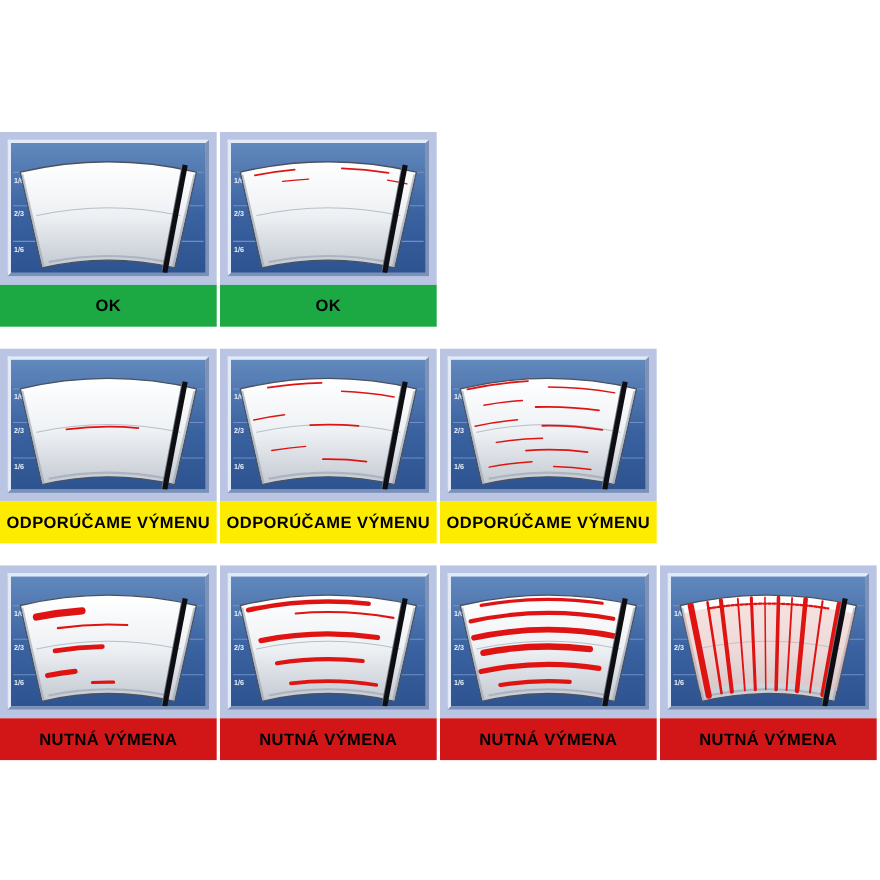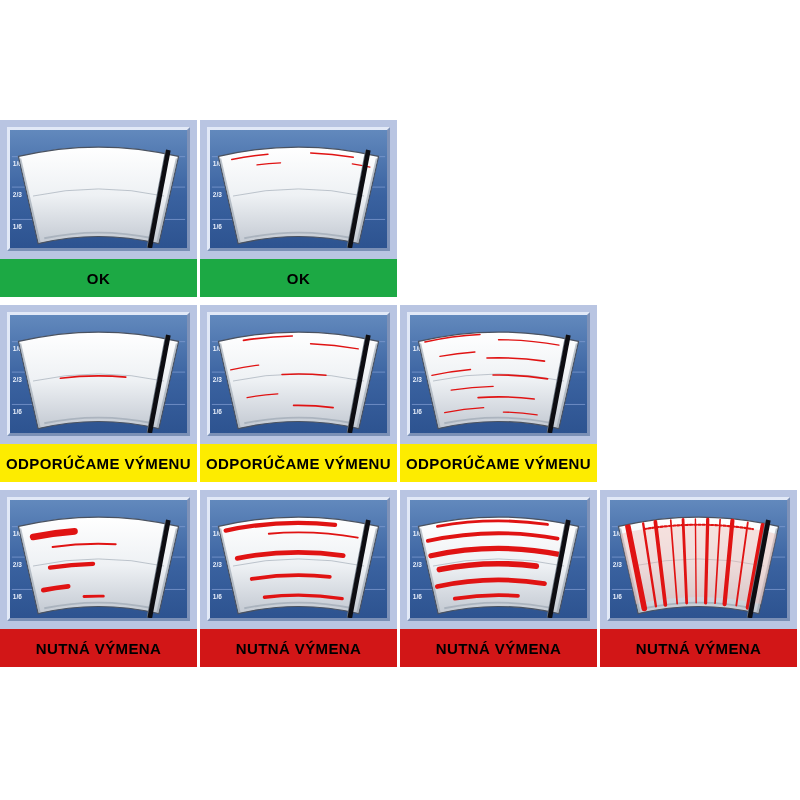--- a/index.html
+++ b/index.html
@@ -9,21 +9,21 @@
     background: #ffffff;
     font-family: "Liberation Sans", sans-serif;
     position: relative;
     overflow: hidden;
   }
   .board {
     position: absolute;
     left: 0; top: 120px;
     display: flex;
     flex-direction: column;
-    gap: 8px;
+    gap: 20px;
   }
   .chart-row { display: flex; gap: 3px; }
   .cell { width: 197px; display: flex; flex-direction: column; }
   .panel-mat { background: #b9c5e2; padding: 7px 7px 8px 7px; }
   .panel {
     height: 124px;
     border: 3px solid;
     border-color: #e2e9f7 #7e92b8 #7b90b6 #e2e9f7;
     background: linear-gradient(180deg, #6289bd 0%, #3a62a0 55%, #2d5390 100%);
   }

